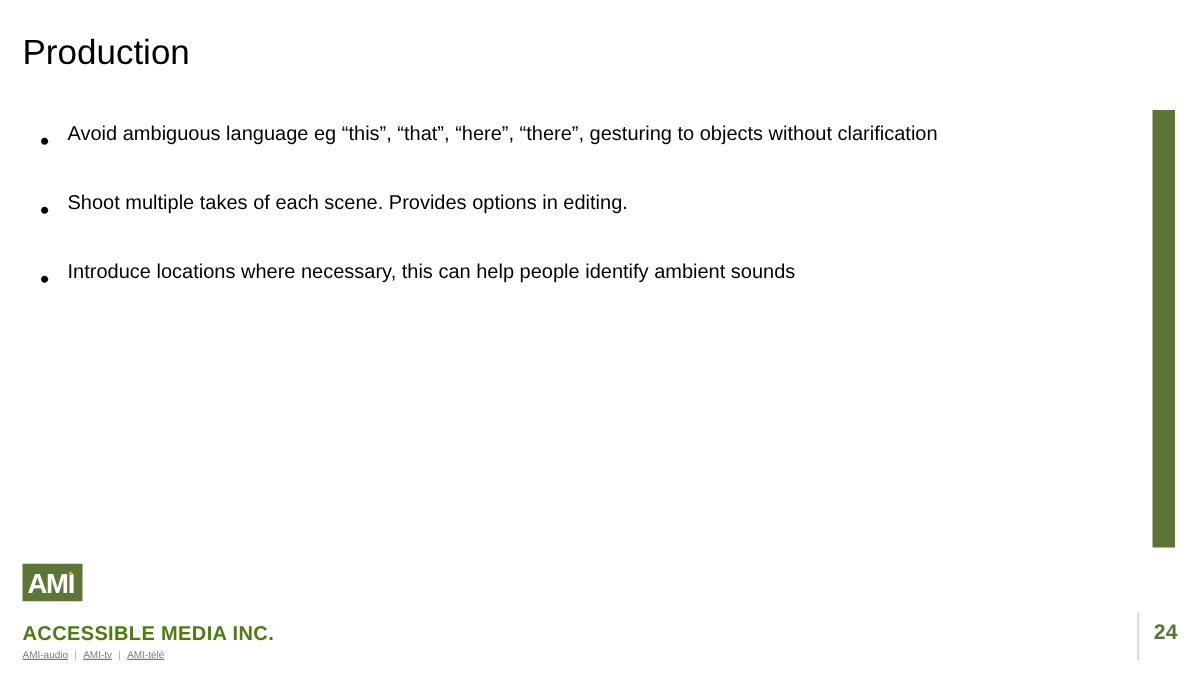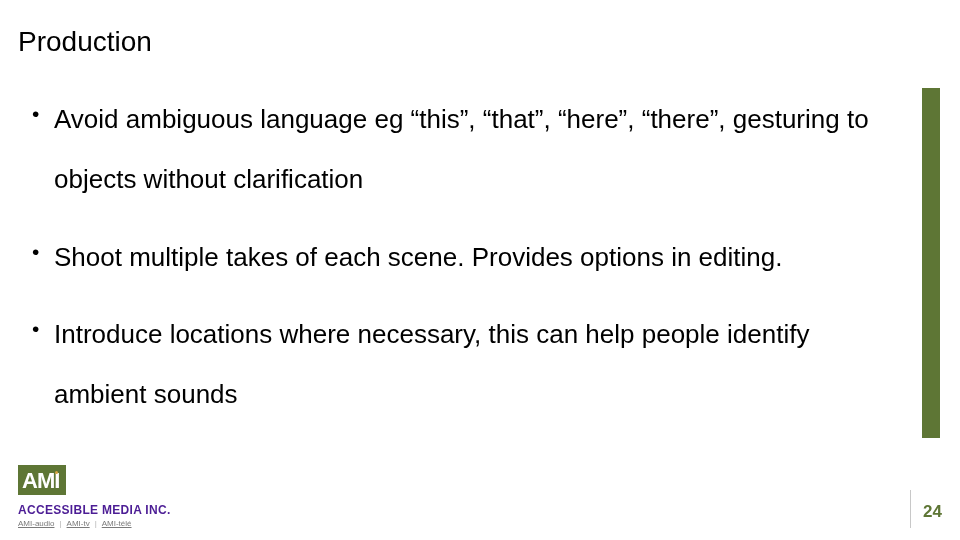--- a/index.html
+++ b/index.html
@@ -22,21 +22,21 @@
     top: 90px;
     left: 30px;
     right: 55px;
   }
   .bullet-list {
     list-style: none;
   }
   .bullet-list li {
     position: relative;
     padding-left: 24px;
-    font-size: 26px;
+    font-size: 16px;
     line-height: 2.3;
     margin-bottom: 18px;
   }
   .bullet-list li::before {
     content: "•";
     position: absolute;
     left: 2px;
     top: 0;
     color: #000;
     font-size: 21px;
@@ -58,21 +58,21 @@
     align-items: flex-end;
     justify-content: space-between;
   }
   .logo-block {
     display: flex;
     flex-direction: column;
   }
   .logo-top {
     display: flex;
     align-items: center;
-    margin-bottom: 8px;
+    margin-bottom: 18px;
   }
   .logo-mark {
     width: 48px;
     height: 30px;
     background: #5e7635;
     margin-right: 6px;
     position: relative;
   }
   .logo-letters {
     font-family: Arial, sans-serif;
@@ -87,35 +87,35 @@
   .logo-i-dot {
     position: absolute;
     right: 8px;
     top: 6px;
     width: 3px;
     height: 3px;
     border-radius: 50%;
     background: #d9a441;
   }
   .company-name {
-    font-size: 12px;
+    font-size: 16px;
     font-weight: 700;
-    color: #4c1d95;
+    color: #4d7c0f;
     letter-spacing: 0.3px;
   }
   .sub-brands {
     font-size: 8px;
     color: #7a7a7a;
     margin-top: 2px;
     text-decoration: underline;
   }
   .sub-brands span.div { padding: 0 5px; color: #b0b0b0; }
   .page-number {
     display: flex;
-    align-items: flex-end;
+    align-items: center;
     padding-left: 11px;
   }
   .page-divider {
     width: 1px;
     height: 38px;
     background: #c8c8c8;
     margin-right: 12px;
   }
   .page-num {
     font-size: 17px;

